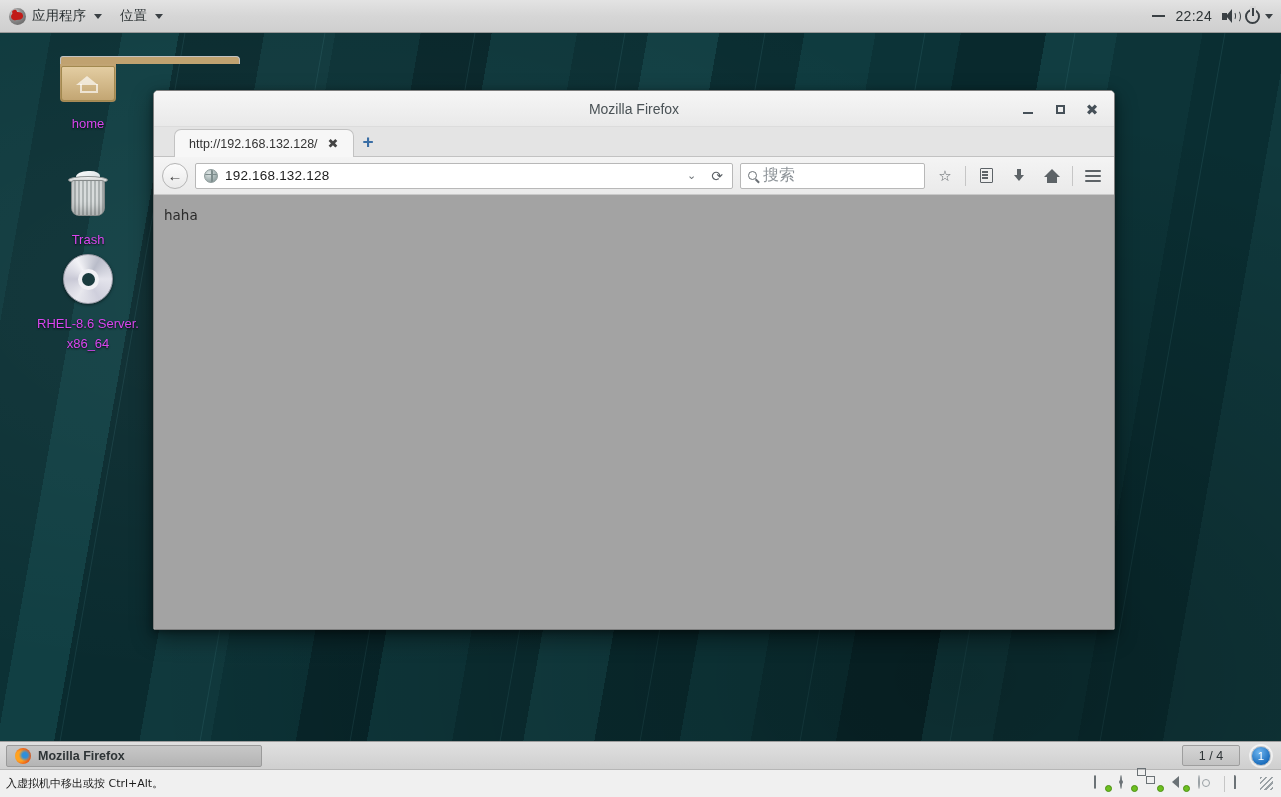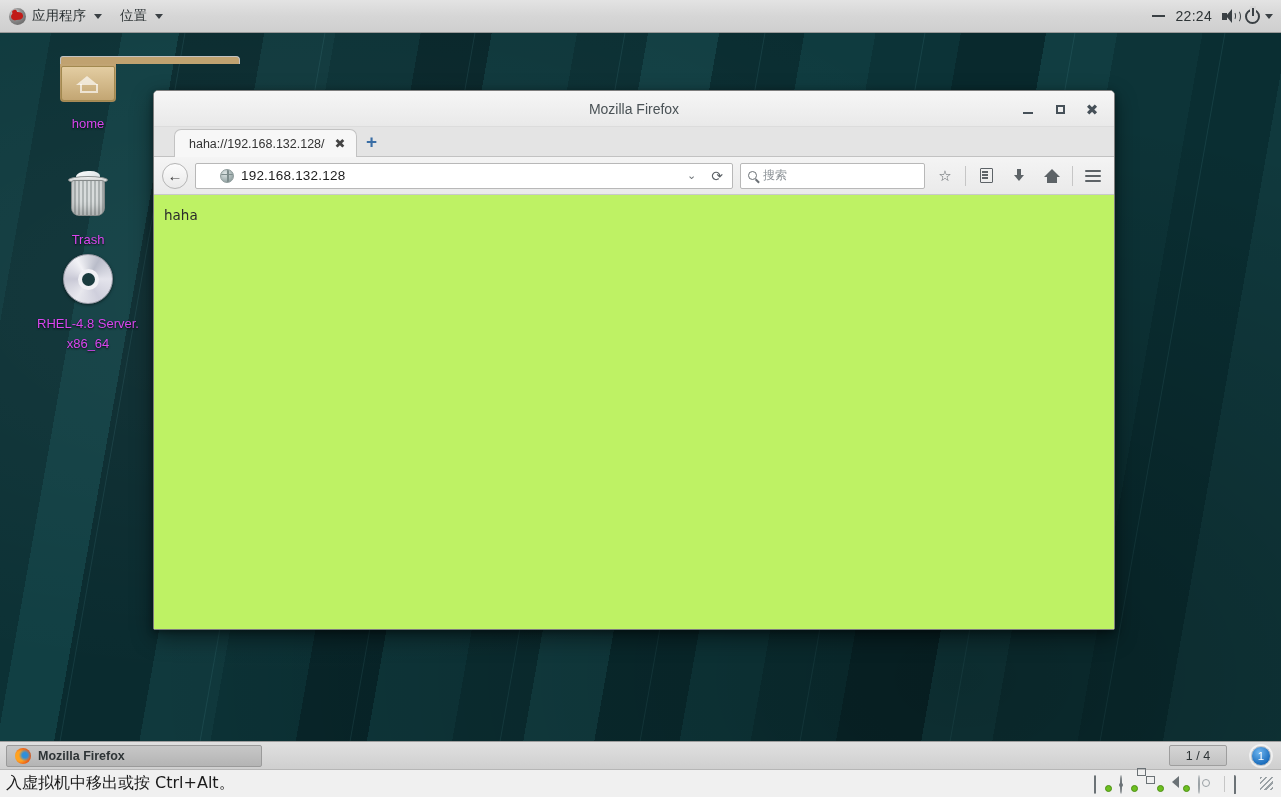--- a/index.html
+++ b/index.html
@@ -142,83 +142,83 @@
   .tab-close{ font-size:13px; color:#444; font-weight:bold; padding:0 2px; cursor:pointer; }
   .new-tab{ width:28px;height:28px; display:flex;align-items:center;justify-content:center;
      color:#3a6ea5; font-size:19px; font-weight:bold; cursor:pointer; }
 
   #ff-navbar{ height:38px; flex:none; background:linear-gradient(180deg,#f4f4f4,#eaeaea);
      border-bottom:1px solid #c9c9c9; display:flex; align-items:center; padding:0 8px; gap:7px; }
   .back-btn{ width:26px;height:26px;border-radius:50%; background:linear-gradient(180deg,#fcfcfc,#e9e9e9);
      border:1px solid #b5b5b5; display:flex;align-items:center;justify-content:center; cursor:pointer;
      font-size:15px; color:#3c3c3c; }
   #url-wrap{ flex:1; height:26px; background:#fff; border:1px solid #b8b8b8; border-radius:2px;
-     display:flex; align-items:center; padding:0 5px 0 24px; gap:7px; }
+     display:flex; align-items:center; padding:0 5px 0 8px; gap:7px; }
   .globe{ width:14px;height:14px;border-radius:50%; flex:none;
      background:radial-gradient(circle at 35% 30%,#dfe6e6,#9aa9a9 70%,#7c8a8a 100%);
      border:1px solid #8e9b9b; position:relative; overflow:hidden; }
   .globe:before{ content:""; position:absolute; left:-1px; top:4px; width:16px;height:1.5px; background:#7d8c8c; }
   .globe:after{ content:""; position:absolute; left:6px; top:-1px; width:1.5px;height:16px; background:#7d8c8c; }
   #url-text{ flex:1; font-size:13.5px; color:#1e1e1e; letter-spacing:0.2px; }
   .url-caret{ color:#6c7276; font-size:11px; padding:0 4px; cursor:pointer; }
   .reload{ color:#5b6166; font-size:14px; padding:0 4px; cursor:pointer; }
   #search-wrap{ width:185px; height:26px; background:#fff; border:1px solid #b8b8b8; border-radius:2px;
      display:flex; align-items:center; padding:0 7px; gap:6px; }
   .mag{ width:9px;height:9px;border:1.6px solid #6a7075; border-radius:50%; position:relative; flex:none; }
   .mag:after{ content:""; position:absolute; right:-4px; bottom:-3px; width:5px;height:1.6px;
      background:#6a7075; transform:rotate(45deg); }
-  #search-ph{ font-size:12px; color:#8e9499; }
+  #search-ph{ font-size:16px; color:#8e9499; }
   .nav-icon{ width:26px;height:26px; display:flex;align-items:center;justify-content:center;
      color:#5d6367; cursor:pointer; font-size:15px; }
   .sep{ width:1px; height:20px; background:#c6c6c6; }
   .burger{ width:16px;height:12px; display:flex;flex-direction:column;justify-content:space-between; }
   .burger span{ display:block; height:2px; background:#5d6367; border-radius:1px; }
   .lib-icon{ width:13px;height:15px;border:1.8px solid #5d6367; border-radius:1px; position:relative; }
   .lib-icon:before{ content:""; position:absolute; left:1.5px; top:2px; width:6px;height:1.5px; background:#5d6367;
      box-shadow:0 3px 0 #5d6367, 0 6px 0 #5d6367; }
   .dl-icon{ width:13px;height:14px; position:relative; }
   .dl-icon:before{ content:""; position:absolute; left:4.5px; top:0; width:4px;height:7px; background:#5d6367; }
   .dl-icon:after{ content:""; position:absolute; left:1.5px; top:6px; width:0;height:0;
      border-left:5px solid transparent;border-right:5px solid transparent;border-top:6px solid #5d6367; }
   .home-icon{ width:16px;height:14px; position:relative; }
   .home-icon:before{ content:""; position:absolute; left:0;top:0; width:0;height:0;
      border-left:8px solid transparent;border-right:8px solid transparent;border-bottom:8px solid #5d6367; }
   .home-icon:after{ content:""; position:absolute; left:3px; top:7px; width:10px;height:7px;
      background:#5d6367; }
 
-  #ff-content{ flex:1; background:#bef264; padding:12px 0 0 10px; overflow:hidden; }
+  #ff-content{ flex:1; background:#a3a3a3; padding:12px 0 0 10px; overflow:hidden; }
   #page-text{ font-size:13.5px; color:#2b2b2b; font-family:"DejaVu Sans",sans-serif; }
 
   
   #taskbar{
     position:absolute; left:0; bottom:28px; width:1281px; height:28px;
     background:linear-gradient(180deg,#e0e0e0,#cfcfcf);
     border-top:1px solid #9d9d9d; display:flex; align-items:center; padding:0 6px; z-index:50;
   }
   #task-btn{ width:256px; height:22px; background:linear-gradient(180deg,#c7c7c7,#b4b4b4);
      border:1px solid #9a9a9a; border-radius:2px; display:flex; align-items:center; gap:7px; padding:0 8px;
      font-size:12.5px; color:#2e3436; font-weight:bold; cursor:default; }
   .ff-logo-sm{ width:16px;height:16px;border-radius:50%; flex:none;
      background:radial-gradient(circle at 62% 45%, #2f8fd8 0 20%, rgba(30,111,184,0) 46%),
                 radial-gradient(circle at 32% 52%, #ffa21f 0 34%, #ef6a1a 60%, #cc3d09 100%); }
-  #task-right{ margin-left:auto; display:flex; align-items:center; gap:24px; padding-right:4px; }
+  #task-right{ margin-left:auto; display:flex; align-items:center; gap:11px; padding-right:4px; }
   #workspace{ min-width:58px; height:21px; background:linear-gradient(180deg,#d5d5d5,#c2c2c2);
      border:1px solid #9e9e9e; border-radius:2px; display:flex;align-items:center;justify-content:center;
      font-size:12.5px; color:#2e3436; padding:0 8px; cursor:default; }
   #notif-badge{ width:20px;height:20px;border-radius:50%;
      background:radial-gradient(circle at 40% 30%,#6fb6ef,#1d6fbe 70%,#14508d 100%);
      color:#fff; font-size:11.5px; display:flex;align-items:center;justify-content:center;
      border:1px solid #bfc4c8; box-shadow:0 0 0 2px rgba(255,255,255,0.6); cursor:pointer; }
 
   
   #statusbar{
     position:absolute; left:0; bottom:0; width:1281px; height:28px;
     background:#f0f0f0; border-top:1px solid #b6b6b6;
     display:flex; align-items:center; padding:0 6px; z-index:60;
-    font-size:16px; color:#1a1a1a;
+    font-size:11px; color:#1a1a1a;
   }
   #status-text{ font-family:"DejaVu Sans",sans-serif; white-space:nowrap; }
   #status-icons{ margin-left:auto; display:flex; align-items:center; gap:9px; padding-right:2px; }
   .vm-ico{ position:relative; width:17px; height:15px; }
   .vm-dot{ position:absolute; right:-1px; bottom:-1px; width:7px;height:7px;border-radius:50%;
      background:#6cbf1f; border:1px solid #4d8f14; }
   .ico-hdd{ width:15px;height:10px;border:1.6px solid #6b7276; border-radius:2px; margin-top:2px; }
   .ico-cd{ width:14px;height:14px;border:1.6px solid #6b7276; border-radius:50%; position:relative; }
   .ico-cd:after{ content:""; position:absolute; left:50%;top:50%; width:4px;height:4px; margin:-2px 0 0 -2px;
      border-radius:50%; background:#6b7276; }
@@ -297,21 +297,21 @@
         <div class="can"></div>
     </div>
   </div>
   <div>Trash</div>
 </div>
 
 <div class="desk-icon" style="left:23px; top:248px;">
   <div class="glyph">
     <div class="cd"></div>
   </div>
-  <div>RHEL-4.8 Server.</div>
+  <div>RHEL-8.6 Server.</div>
   <div>x86_64</div>
 </div>
 
 <div id="ff-window">
 
   <div id="ff-titlebar">
     <span id="ff-title">Mozilla Firefox</span>
     <div id="win-controls">
       <div class="wbtn">
           <span class="min"></span>
@@ -320,21 +320,21 @@
           <span class="max"></span>
         </div>
       <div class="wbtn">
           <span class="cls">✖</span>
         </div>
     </div>
   </div>
 
   <div id="ff-tabbar">
     <div class="tab">
-      <span>haha://192.168.132.128/</span>
+      <span>http://192.168.132.128/</span>
       <span class="tab-close">✖</span>
     </div>
     <div class="new-tab">+</div>
   </div>
 
   <div id="ff-navbar">
     <div class="back-btn">←</div>
 
     <div id="url-wrap">
       <span class="globe"></span>

